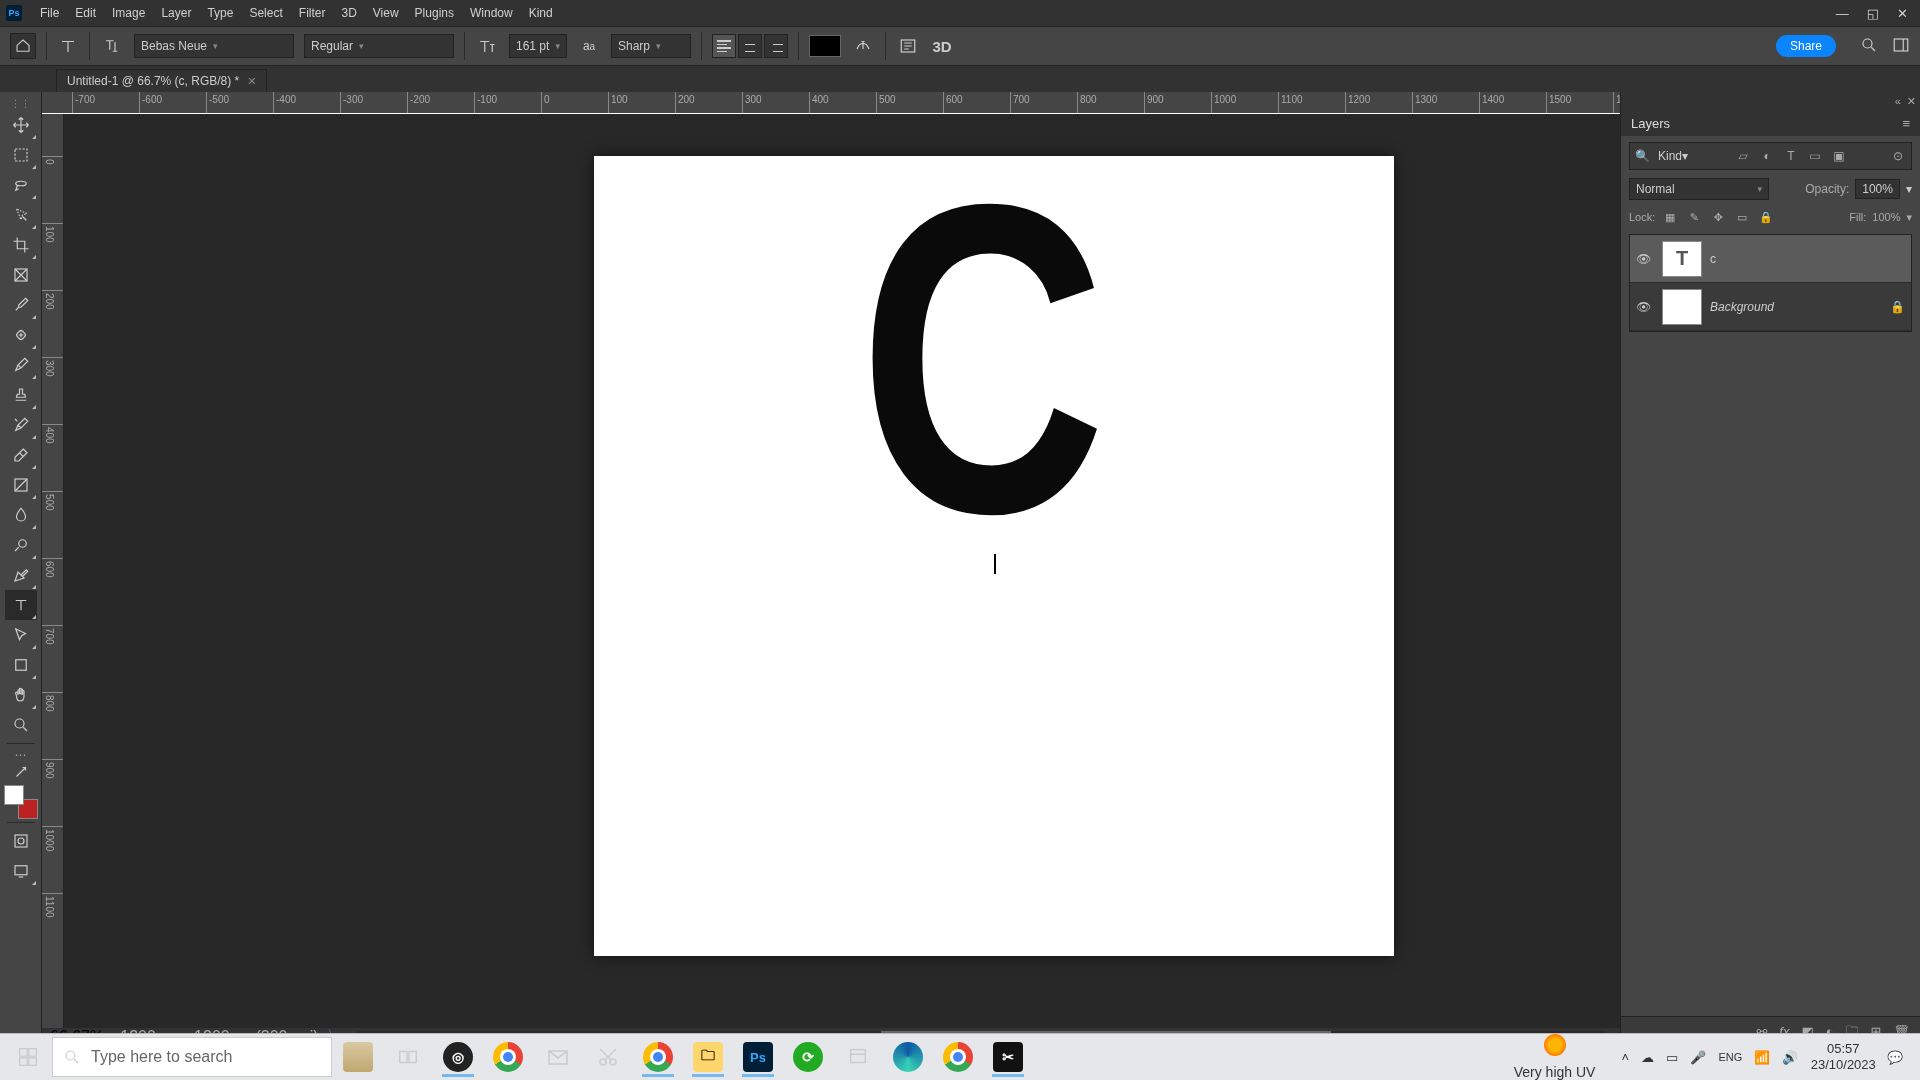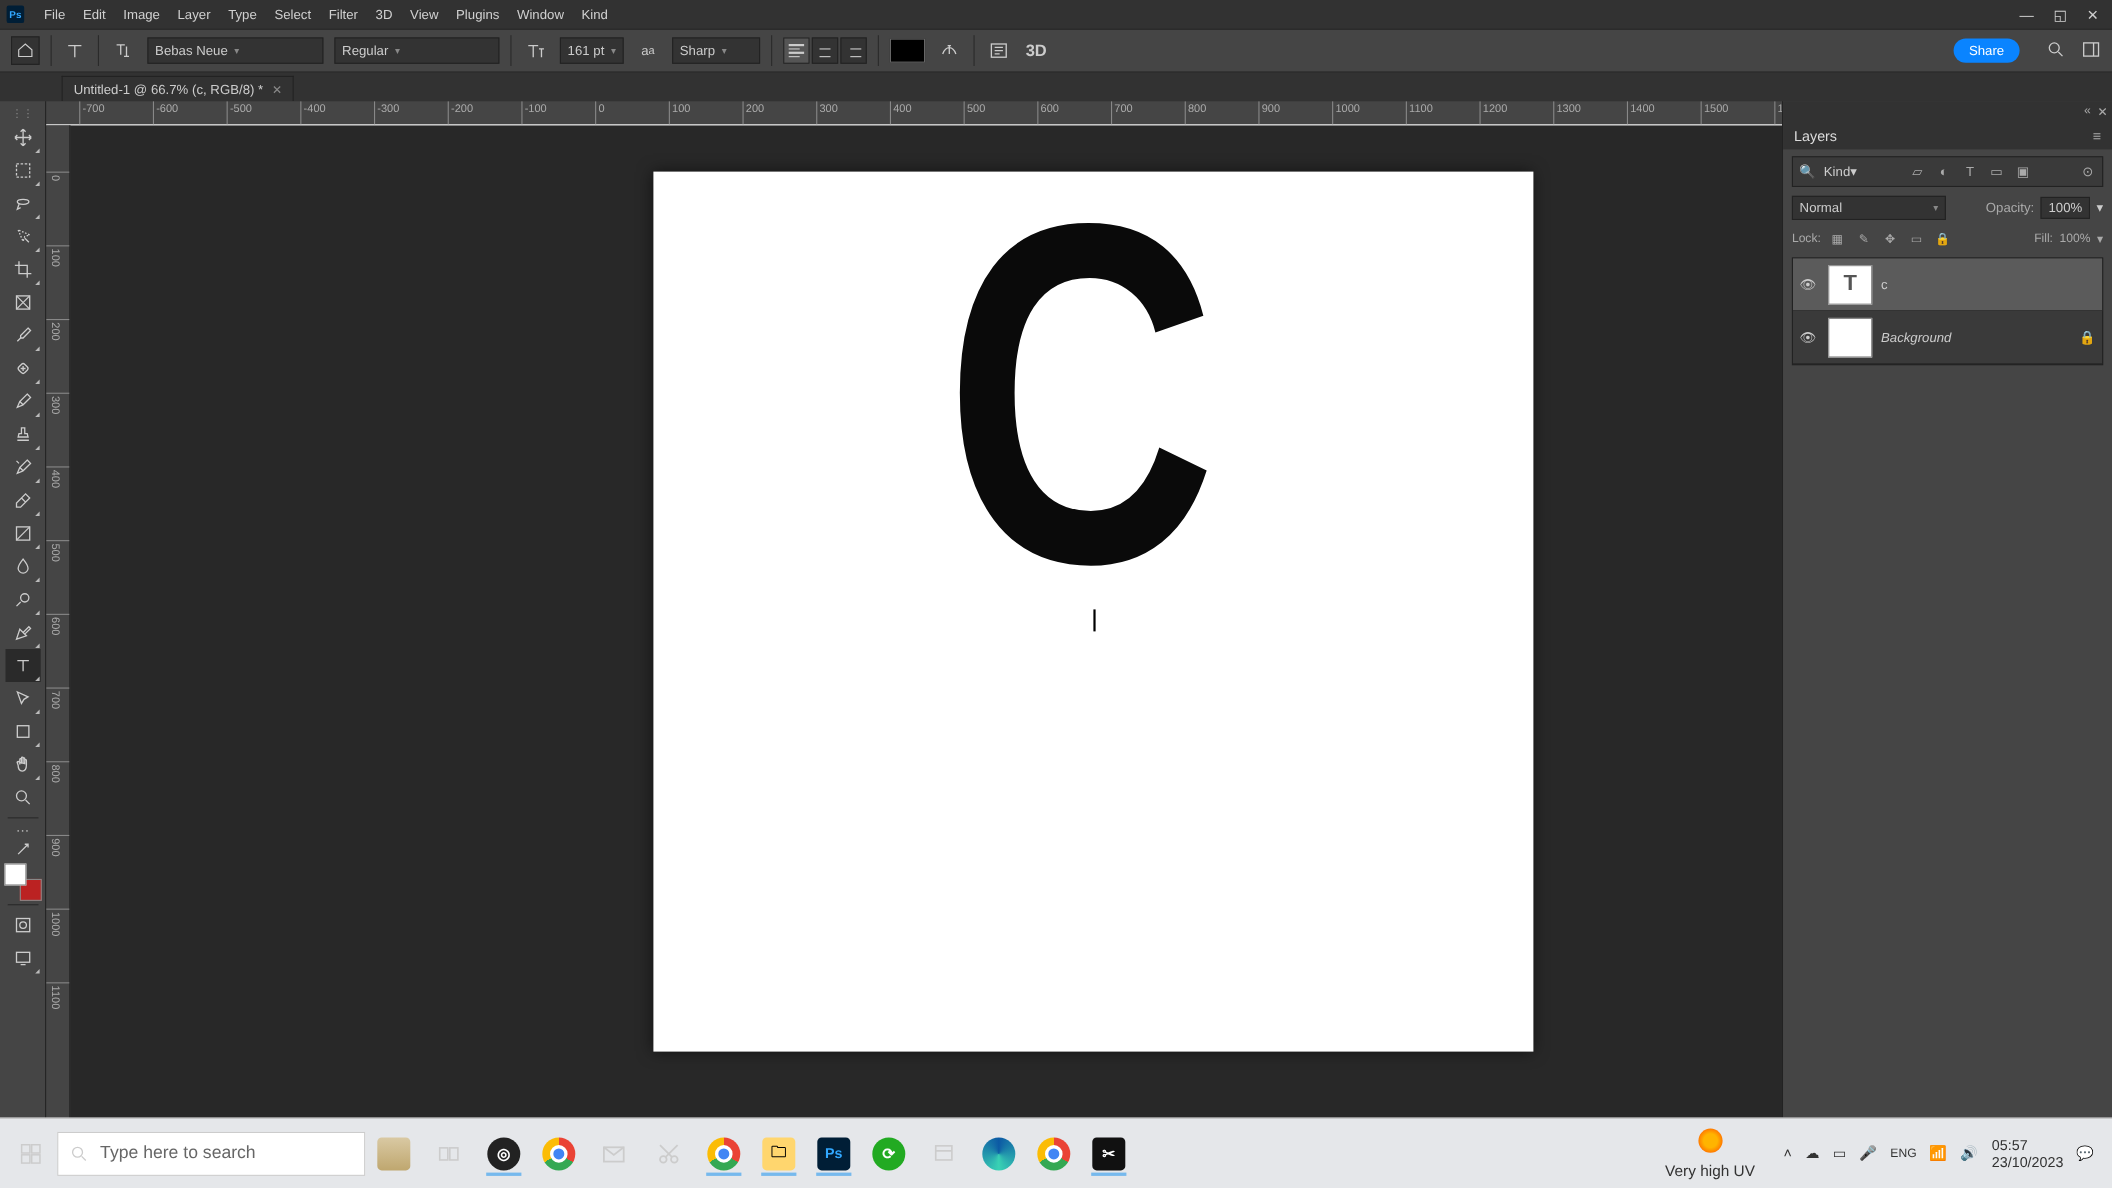--- a/index.html
+++ b/index.html
@@ -84,31 +84,31 @@
 .layer.selected { background: #5b5b5b; }
 .layer .eye { width: 18px; color: #ccc;}
 .layer .thumb { width: 40px; height: 36px; background: #fff; border: 1px solid #888; display: flex; align-items: center; justify-content: center; font-size: 20px; color: #555; font-weight: bold;}
 .layer .lname { flex: 1; font-size: 12px;}
 .layer .lname.italic { font-style: italic;}
 .layer .lock { color: #aaa;}
 
 .panel-footer { height: 30px; background: #3a3a3a; border-top: 1px solid #222; display: flex; align-items: center; justify-content: flex-end; gap: 12px; padding: 0 10px; color: #aaa; font-size: 13px;}
 
 
-.taskbar { position: absolute; left: 0; right: 0; bottom: 0; height: 64px; background: #e5e7ea; border-top: 1px solid #bbb; display: flex; align-items: center; padding: 0 6px; gap: 2px;}
+.taskbar { position: absolute; left: 0; right: 0; bottom: 0; height: 47px; background: #e5e7ea; border-top: 1px solid #bbb; display: flex; align-items: center; padding: 0 6px; gap: 2px;}
 .taskbar .start { width: 44px; height: 40px; display: flex; align-items: center; justify-content: center;}
 .taskbar .start svg { width: 20px; height: 20px;}
 .taskbar .search { flex: 0 0 280px; height: 40px; background: #fff; border: 1px solid #ccc; display: flex; align-items: center; padding: 0 10px; gap: 10px; color: #666; font-size: 16px;}
 .taskbar .tb-icon { width: 48px; height: 44px; display: flex; align-items: center; justify-content: center; position: relative;}
 .taskbar .tb-icon.active::after { content: ""; position: absolute; bottom: 2px; left: 8px; right: 8px; height: 3px; background: #76b9ed;}
 .taskbar .tb-icon .ic { width: 30px; height: 30px; border-radius: 4px; display: flex; align-items: center; justify-content: center; font-size: 14px; font-weight: bold;}
 .taskbar .sys { margin-left: auto; display: flex; align-items: center; gap: 12px; color: #333; font-size: 13px; padding-right: 10px;}
 .taskbar .weather { display: flex; align-items: center; gap: 8px; color: #333; font-size: 14px; margin-right: 14px; flex-direction: column;}
 .taskbar .weather .sun { width: 22px; height: 22px; background: radial-gradient(circle,#ffb400 40%,#ff7b00 70%); border-radius: 50%;}
-.taskbar .clock { text-align: left; line-height: 1.2; font-size: 13px;}
+.taskbar .clock { text-align: center; line-height: 1.2; font-size: 13px;}
 
 .hscroll-region { height: 18px; background: #323232; display:flex; align-items:center;}
 .hscroll-region .track { flex:1; height:12px; background:#2a2a2a; margin: 0 14px; position:relative;}
 .hscroll-region .track .th { position:absolute; left:42%; width:36%; top:0; bottom:0; background:#666;}
 
 svg { stroke: #ccc; fill: none; stroke-width: 1.6; }
 .align-lines { display:flex; flex-direction:column; gap:2px; width:14px;}
 .align-lines span { height:1.5px; background:#ccc;}
 
 </style>

